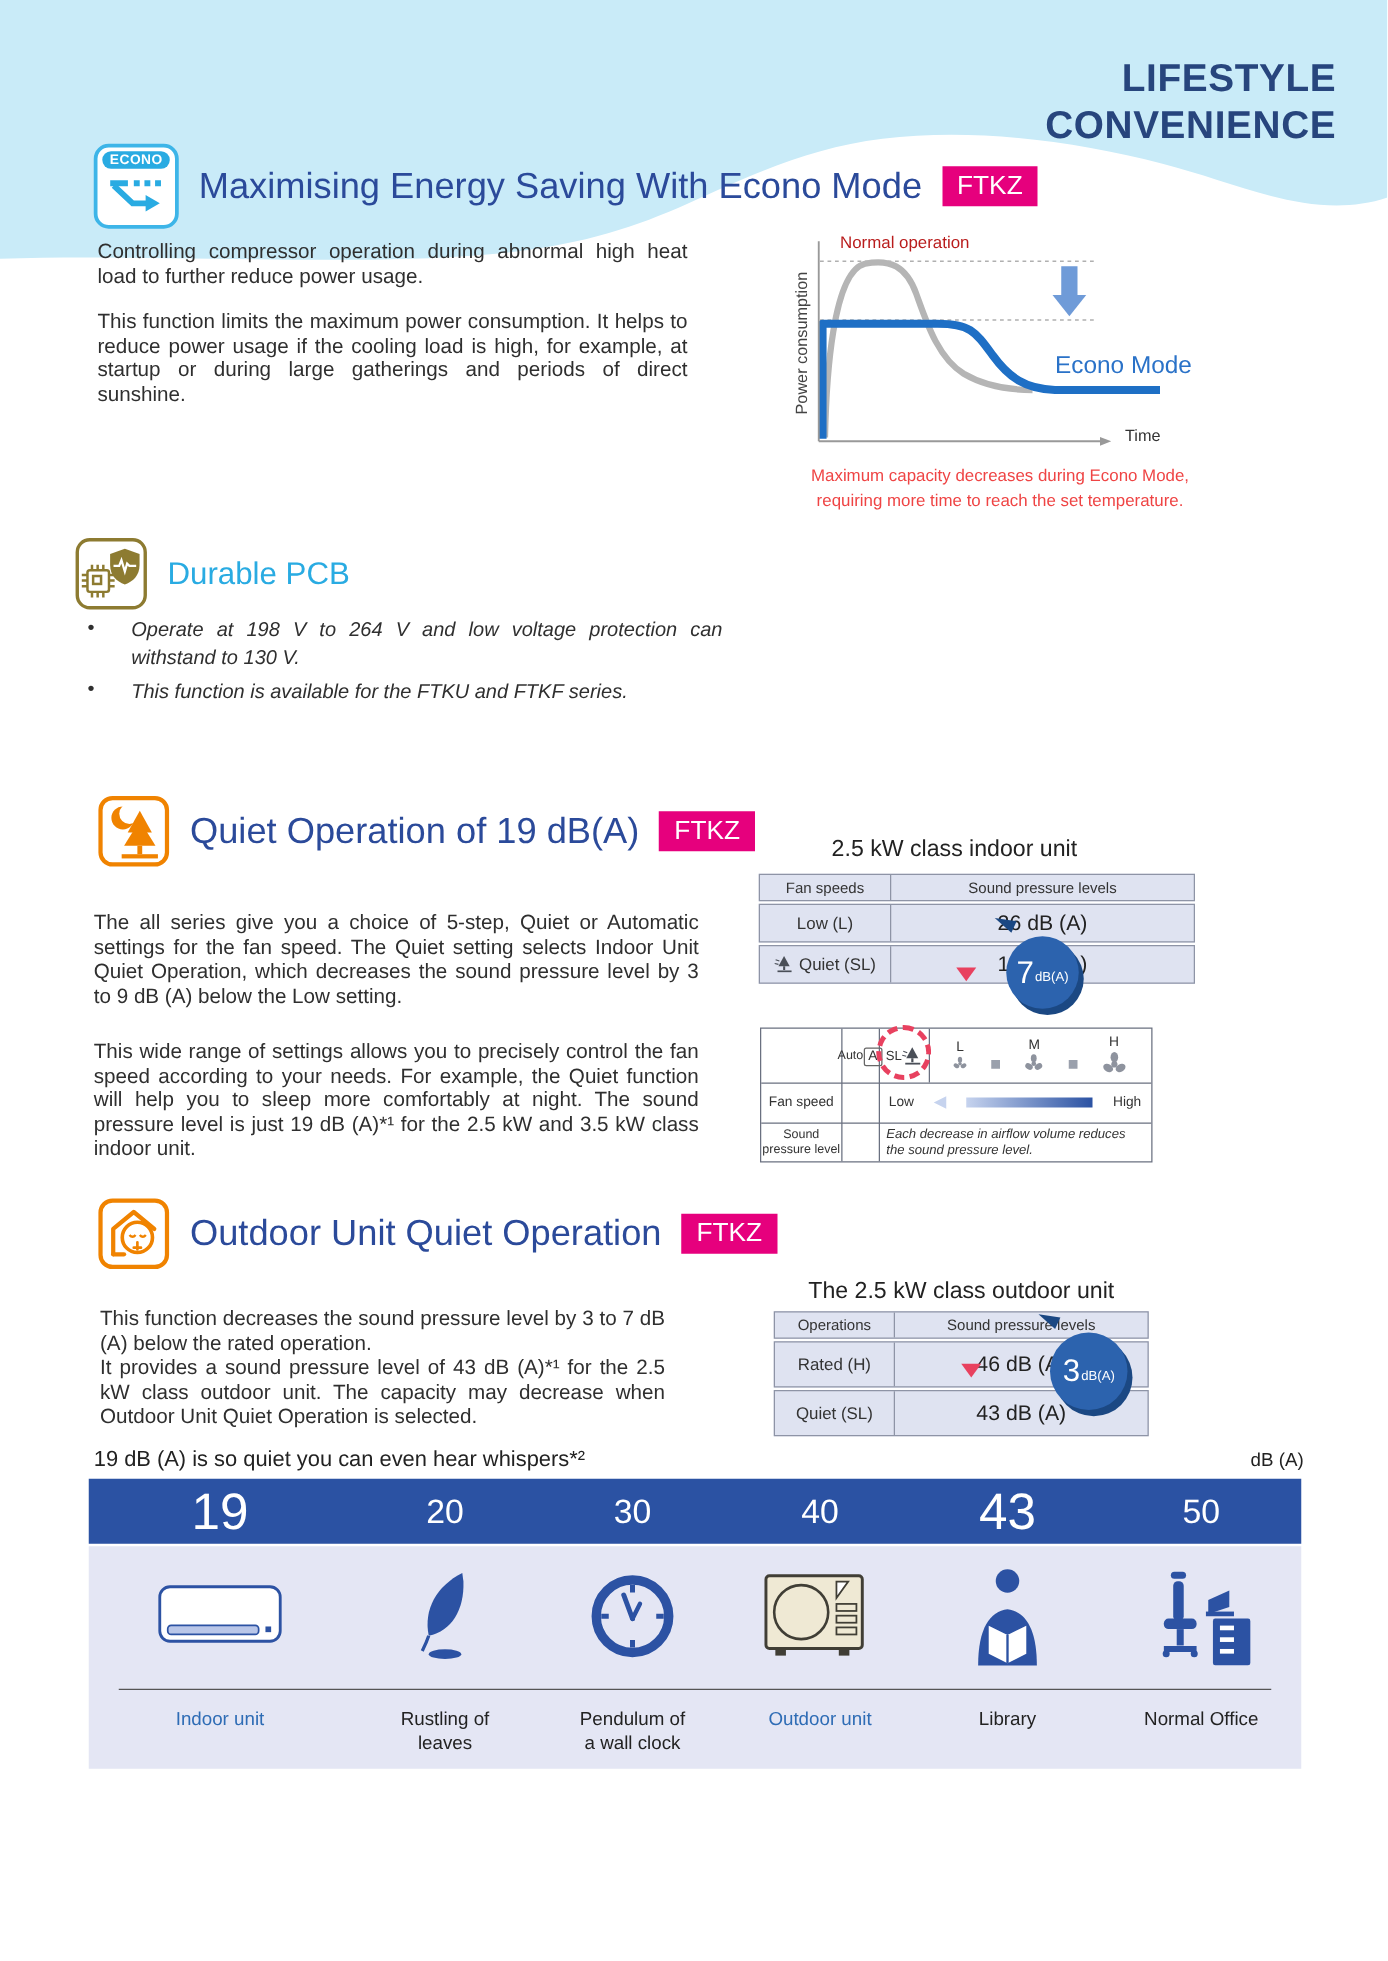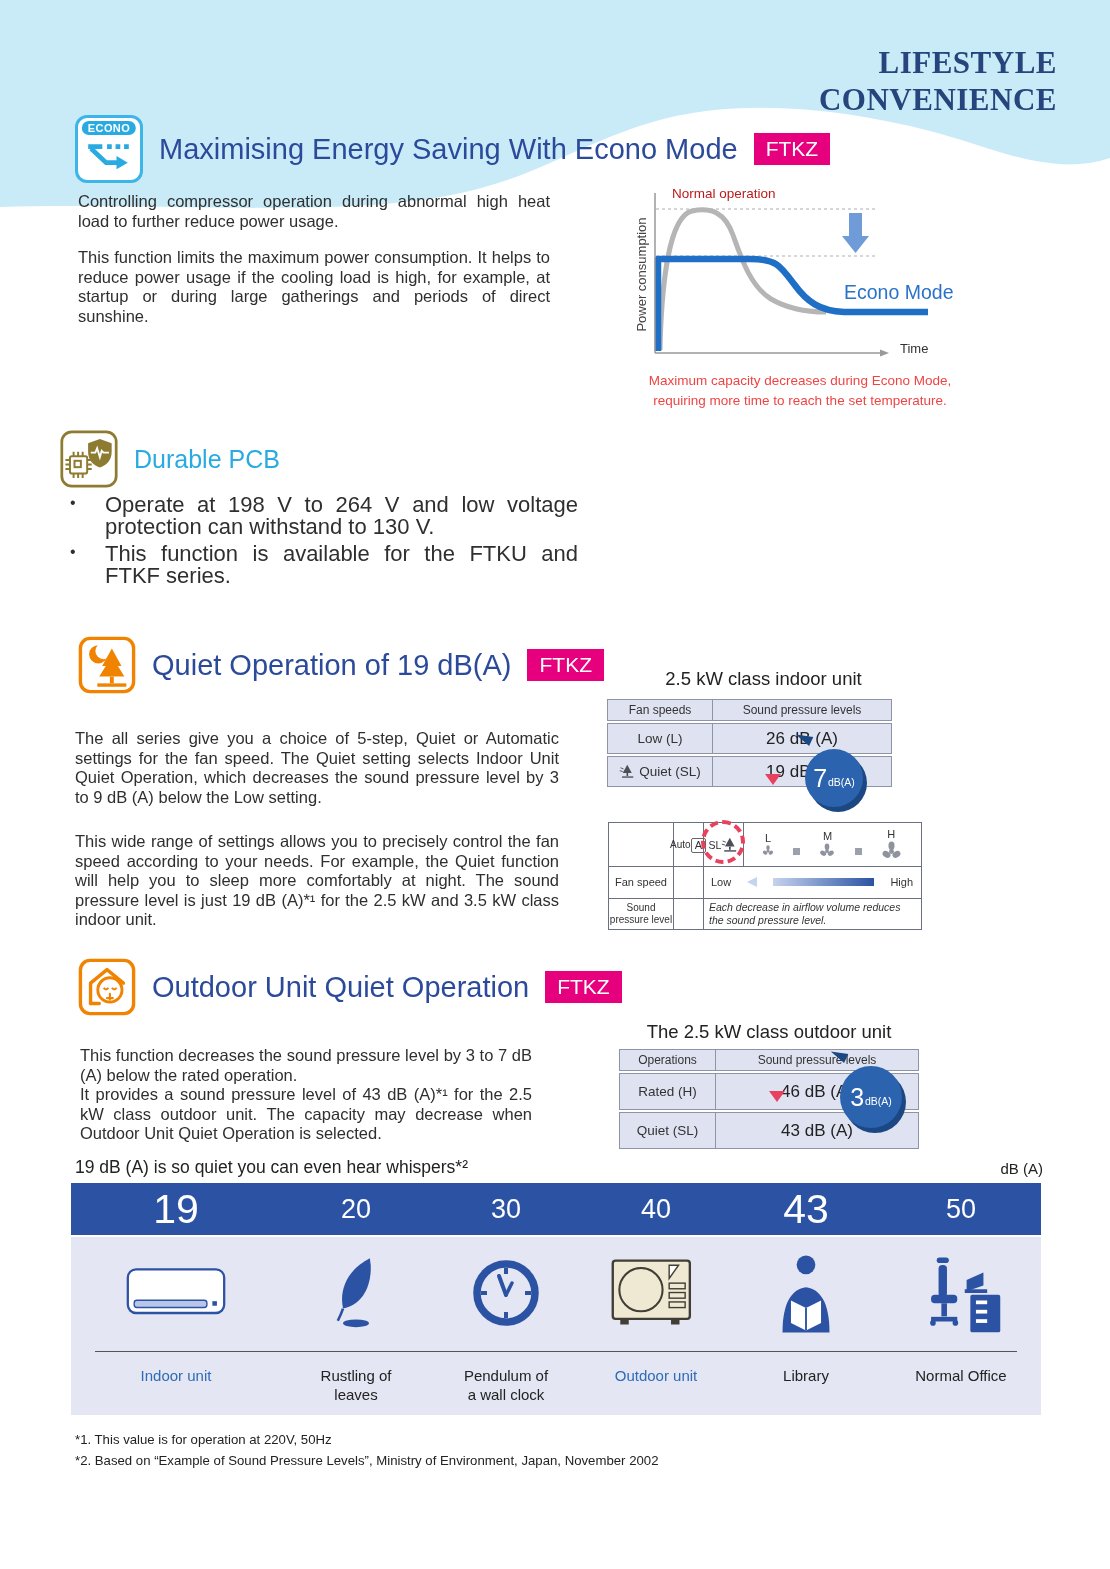--- a/index.html
+++ b/index.html
@@ -2,22 +2,22 @@
 <html><head>
 <meta charset="utf-8">
 <style>
   html,body{margin:0;padding:0;background:#fff;}
   .page{position:relative;width:1110px;height:1569px;background:#fff;overflow:hidden;
         font-family:"Liberation Sans",sans-serif;color:#2f2f2f;}
   .abs{position:absolute;}
 
   
   .wave{left:0;top:0;width:1110px;height:230px;}
-  .brand{top:44px;right:53px;text-align:right;color:#27457d;font-size:31px;font-weight:bold;
-         line-height:37px;letter-spacing:.5px;font-family:Liberation Serif, serif;}
+  .brand{top:44px;right:41px;text-align:right;color:#27457d;font-size:31px;font-weight:bold;
+         line-height:37px;letter-spacing:.5px;}
 
   
   .feature{display:flex;align-items:center;gap:16px;}
   .feature h2{margin:0;font-weight:400;color:#2b4a9a;font-size:29px;white-space:nowrap;}
   .feature h2.small{font-size:25px;color:#29abe2;}
   .f-badge{background:#e6007d;color:#fff;font-size:21px;padding:4px 12px;line-height:1.15;}
 
   .icon-frame{width:62px;height:62px;background:#fff;border-radius:12px;position:relative;flex:none;}
   .econo-frame{border:3px solid #3db5e8;}
   .econo-pill{position:absolute;top:3px;left:50%;transform:translateX(-50%);background:#29abe2;color:#fff;
@@ -35,21 +35,21 @@
   .g-normal{position:absolute;left:44px;top:3px;font-size:13.5px;color:#b91c1c;}
   .g-econo{position:absolute;left:216px;top:98px;font-size:19.5px;color:#2a72c8;}
   .g-time{position:absolute;left:272px;top:158px;font-size:13px;color:#333;}
   .caption{left:648px;top:371px;width:304px;text-align:center;font-size:13.5px;line-height:20px;
            color:#ef4444;white-space:pre-line;}
 
   
   .bullets{left:70px;top:494px;width:508px;}
   .bullet-row{display:flex;margin-bottom:5px;}
   .bullet-row::before{content:"•";width:35px;flex:none;font-size:16px;color:#2f2f2f;}
-  .bullet-text{flex:1;font-size:22px;line-height:22px;text-align:justify;}
+  .bullet-text{flex:1;font-size:16px;line-height:22px;text-align:justify;font-style:italic;}
 
   
   .tbl-title{font-size:18.5px;color:#222;text-align:center;}
   .drow{display:flex;background:#dfe3f1;border:1px solid #8e94a6;margin-top:2px;align-items:stretch;}
   .drow:first-child{margin-top:0;}
   .dc1{width:104px;display:flex;align-items:center;justify-content:center;gap:5px;
        font-size:13.5px;color:#333;border-right:1px solid #8e94a6;text-align:center;}
   .dc2{flex:1;display:flex;align-items:center;justify-content:center;font-size:17px;color:#222;}
   .hrow{height:20px;}
   .hrow .dc1,.hrow .dc2{font-size:12px;color:#333;}
@@ -195,21 +195,21 @@
       <rect x="20" y="49" width="30" height="3.5" fill="#f08300"></rect>
     </svg>
     <h2>Quiet Operation of 19 dB(A)</h2>
     <span class="f-badge">FTKZ</span>
   </div>
 
   <div class="abs para" style="left:75px;top:729px;width:484px;">The all series give you a choice of 5-step, Quiet or Automatic settings for the fan speed. The Quiet setting selects Indoor Unit Quiet Operation, which decreases the sound pressure level by 3 to 9 dB (A) below the Low setting.</div>
   <div class="abs para" style="left:75px;top:823px;width:484px;">This wide range of settings allows you to precisely control the fan speed according to your needs. For example, the Quiet function will help you to sleep more comfortably at night. The sound pressure level is just 19 dB (A)*¹ for the 2.5 kW and 3.5 kW class indoor unit.</div>
 
   <div class="abs tbl-title" style="left:607px;top:668px;width:313px;">2.5 kW class indoor unit</div>
-  <div class="abs" style="left:607px;top:699px;width:285px;">
+  <div class="abs" style="left:607px;top:699px;width:349px;">
     <div class="drow hrow">
       <div class="dc1">Fan speeds</div>
       <div class="dc2">Sound pressure levels</div>
     </div>
     <div class="drow r29">
       <div class="dc1">Low (L)</div>
       <div class="dc2">26 dB (A)</div>
     </div>
     <div class="drow r29">
       <div class="dc1">
@@ -466,18 +466,14 @@
             <rect x="62" y="52" width="12" height="4"></rect>
               <rect x="62" y="62" width="12" height="4"></rect>
               <rect x="62" y="72" width="12" height="4"></rect>
           </g>
         </svg>
       </div>
       <div class="band-label">Normal Office</div>
     </div>
   </div>
 
-  <div class="abs footnotes">
-    <div>*1. This value is for operation at 220V, 50Hz</div>
-    <div>*2. Based on “Example of Sound Pressure Levels”, Ministry of Environment, Japan, November 2002</div>
-  </div>
 
 </div>
 
 </body></html>

